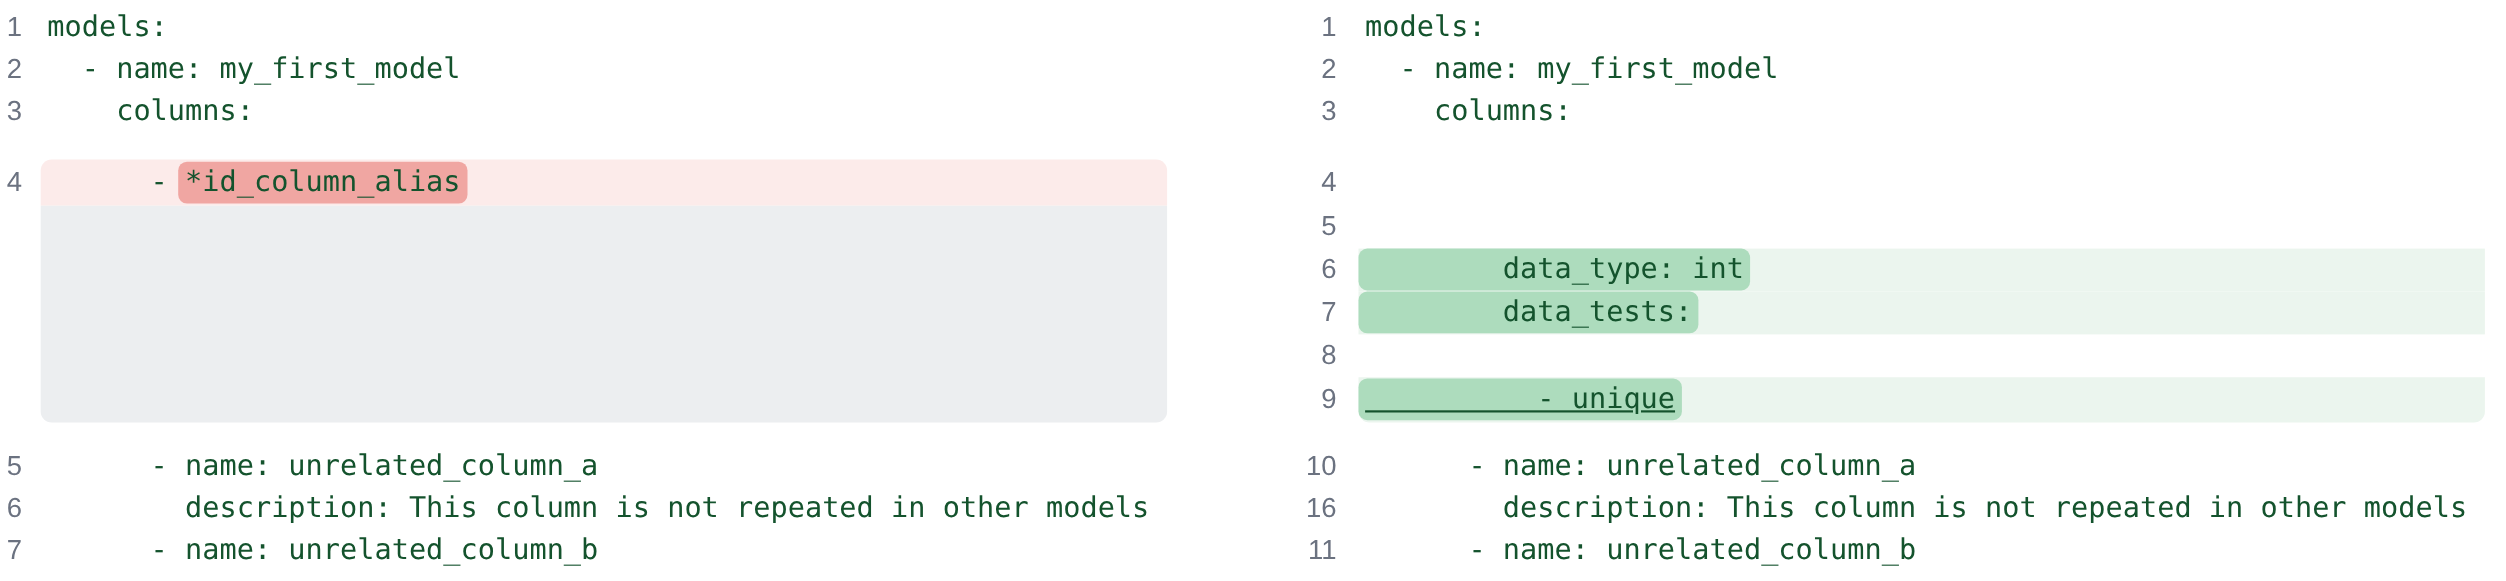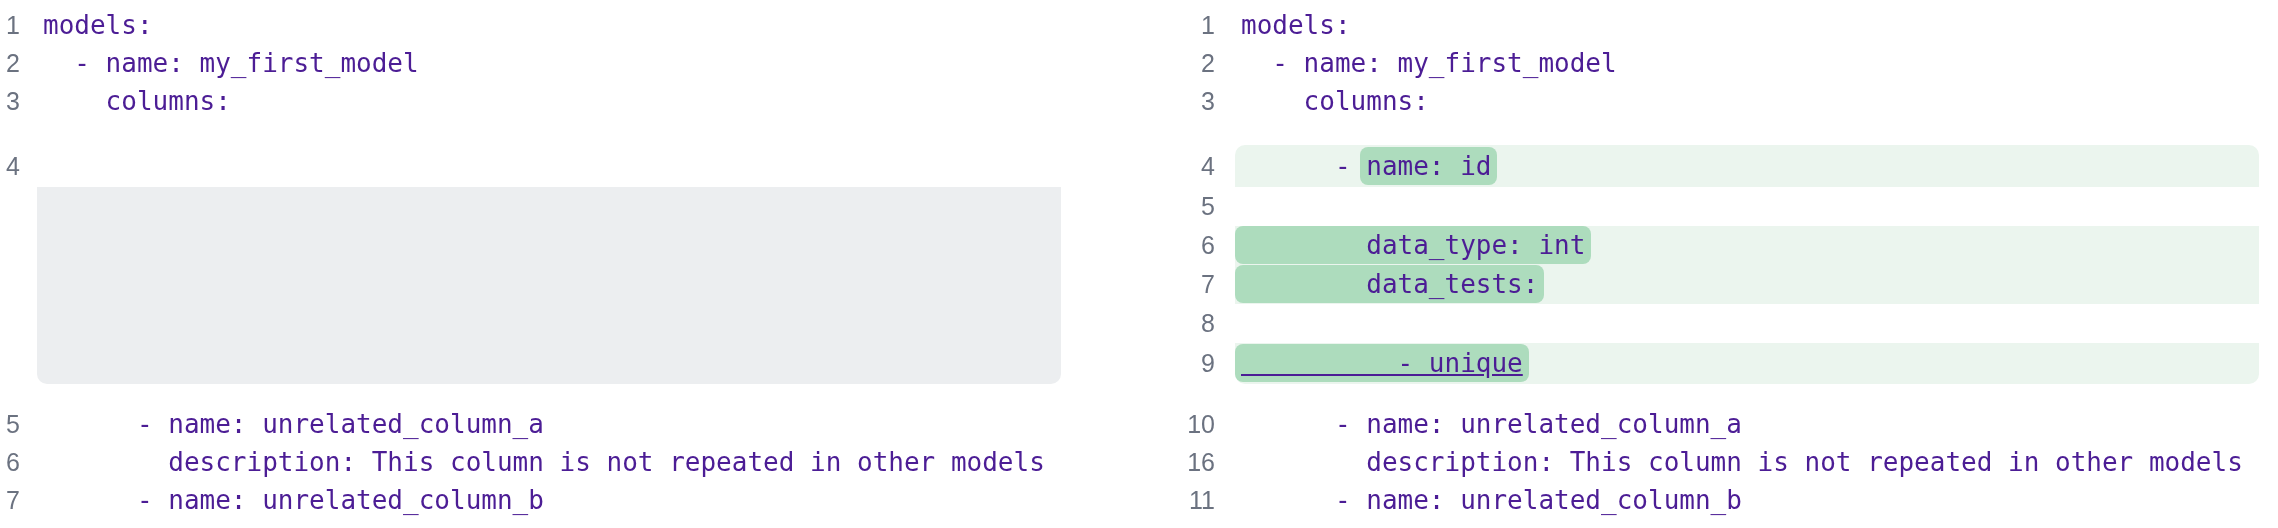--- a/index.html
+++ b/index.html
@@ -29,21 +29,21 @@
   .panel-right .gutter { width: 76px; margin-right: 20px; }
 
   .code {
     flex: none;
     width: 1024px;
     box-sizing: border-box;
     padding-left: 6px;
     font-family: "DejaVu Sans Mono", "Liberation Mono", monospace;
     font-size: 26px;
     line-height: 38px;
-    color: #4c1d95;
+    color: #14532d;
     white-space: pre;
   }
 
   
   .band-first { margin-top: 25px; height: 42px; }
   .band-first .code { line-height: 42px; border-radius: 10px 10px 0 0; }
   .band-mid   { height: 39px; }
   .band-mid .code { line-height: 39px; }
   .band-last  { height: 41px; }
   .band-last .code { line-height: 41px; border-radius: 0 0 10px 10px; text-decoration: underline; }
@@ -83,20 +83,21 @@
       <div class="gutter">2</div>
       <div class="code">  - name: my_first_model</div>
     </div>
     <div class="row">
       <div class="gutter">3</div>
       <div class="code">    columns:</div>
     </div>
 
     <div class="row band-first removed">
       <div class="gutter">4</div>
+      <div class="code"><span>      - </span><span class="token token-removed">*id_column_alias</span></div>
     </div>
 
     <div class="row placeholder-row">
       <div class="gutter"></div>
       <div class="code"></div>
     </div>
 
     <div class="row after-band">
       <div class="gutter">5</div>
       <div class="code">      - name: unrelated_column_a</div>
@@ -122,21 +123,20 @@
       <div class="gutter">2</div>
       <div class="code">  - name: my_first_model</div>
     </div>
     <div class="row">
       <div class="gutter">3</div>
       <div class="code">    columns:</div>
     </div>
 
     <div class="row band-first added">
       <div class="gutter">4</div>
-      <div class="code"><span>      - </span><span class="token token-added">name: id</span></div>
     </div>
     <div class="row band-mid added">
       <div class="gutter">5</div>
     </div>
     <div class="row band-mid added">
       <div class="gutter">6</div>
       <div class="code"><span></span><span class="token token-added">        data_type: int</span></div>
     </div>
     <div class="row band-mid added">
       <div class="gutter">7</div>

